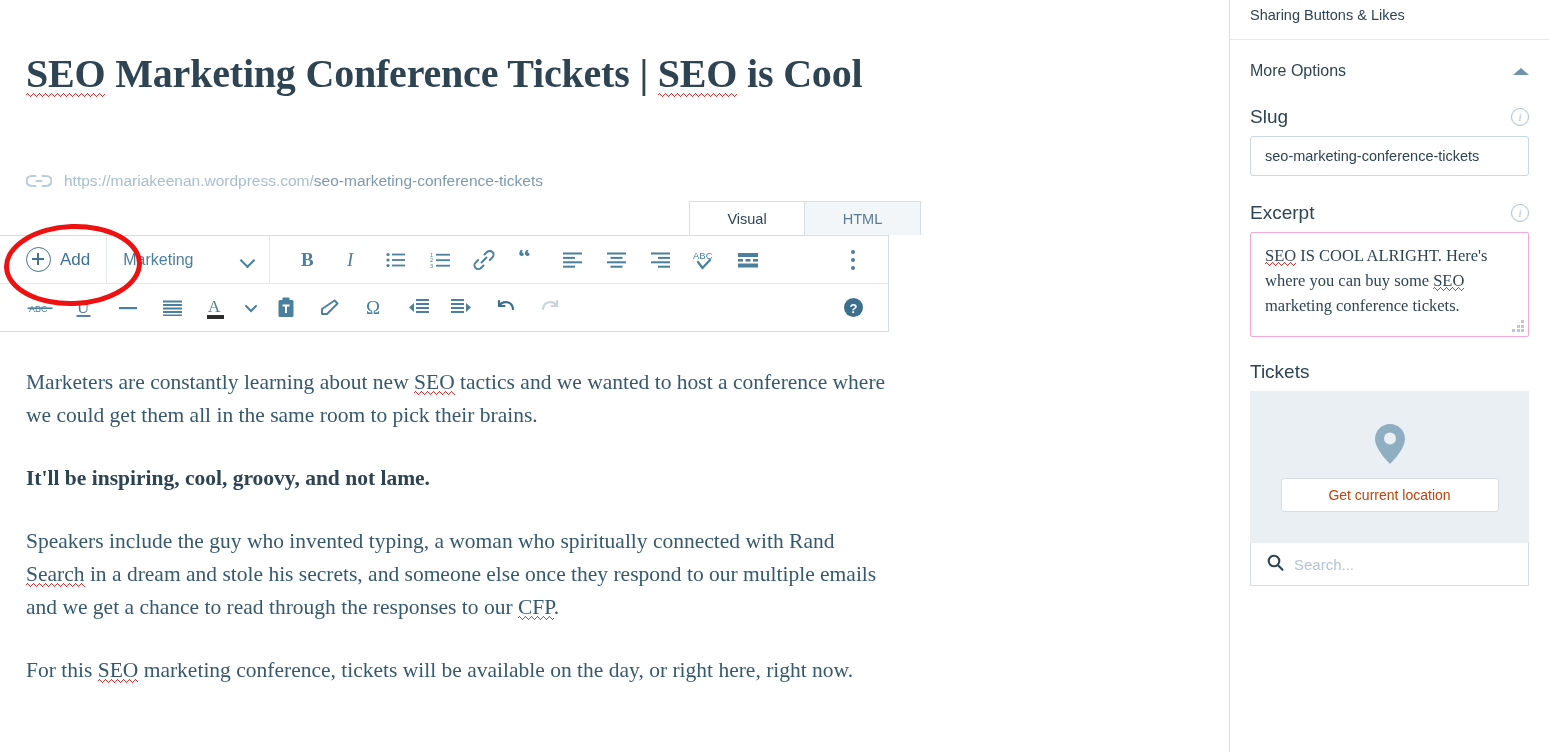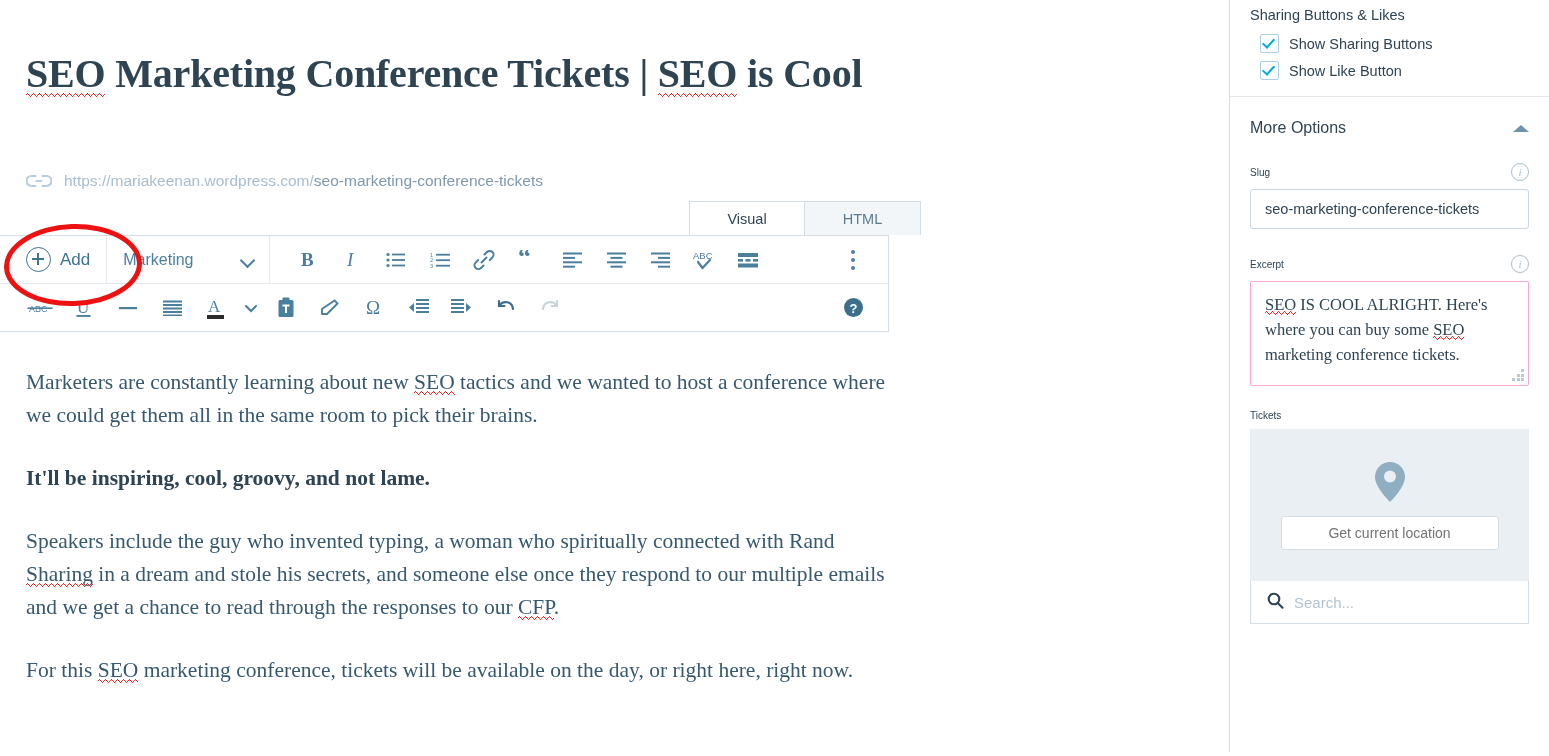--- a/index.html
+++ b/index.html
@@ -270,21 +270,21 @@
     border-left: 8px solid transparent;
     border-right: 8px solid transparent;
     border-bottom: 7px solid #6e93aa;
   }
 
   .field-label-row {
     display:flex; align-items:center; justify-content:space-between;
     padding: 0 20px;
     margin-top: 26px;
   }
-  .field-label { font-size: 10px; color:#2e4453; }
+  .field-label { font-size: 19px; color:#2e4453; }
   .info-icon {
     width:16px;height:16px;border-radius:50%;
     border:1.3px solid #a8bece;
     color:#a8bece; font-size:11px;
     display:flex;align-items:center;justify-content:center;
     font-family: "Liberation Serif", serif;
     font-style: italic;
   }
 
   .slug-input {
@@ -335,21 +335,21 @@
     align-items:center;
     justify-content:center;
   }
   .pin { margin-bottom: 8px; }
   .getloc-btn {
     width: 216px; height:32px;
     background:#fff;
     border:1px solid #d5dee5;
     border-radius:3px;
     display:flex;align-items:center;justify-content:center;
-    font-size:14px; color:#737373;
+    font-size:14px; color:#c2410c;
   }
   .loc-search {
     margin: 0 20px;
     height: 43px;
     border:1px solid #d5dee5;
     border-top:none;
     box-sizing:border-box;
     display:flex;align-items:center;gap:10px;
     padding: 0 16px;
     background:#fff;
@@ -618,40 +618,30 @@
         </div>
       </div>
 
     </div>
 
     <div class="annot-ellipse"></div>
 
     <div class="post-body">
       <p>Marketers are constantly learning about new <span class="sp-red">SEO</span> tactics and we wanted to host a conference where we could get them all in the same room to pick their brains.</p>
       <p class="bold">It'll be inspiring, cool, groovy, and not lame.</p>
-      <p>Speakers include the guy who invented typing, a woman who spiritually connected with Rand <span class="sp-red">Sharing</span> in a dream and stole his secrets, and someone else once they respond to our multiple emails and we get a chance to read through the responses to our <span class="sp-red">CFP</span>.</p>
+      <p>Speakers include the guy who invented typing, a woman who spiritually connected with Rand <span class="sp-red">Search</span> in a dream and stole his secrets, and someone else once they respond to our multiple emails and we get a chance to read through the responses to our <span class="sp-red">CFP</span>.</p>
       <p>For this <span class="sp-red">SEO</span> marketing conference, tickets will be available on the day, or right here, right now.</p>
     </div>
 
   </div>
 
   <div class="sidebar">
 
     <div class="sb-section">
       <div class="sb-title">Sharing Buttons &amp; Likes</div>
-      <div class="sb-checks">
-        <div class="sb-check">
-          <span class="cbox"></span>
-          <span class="lbl">Show Sharing Buttons</span>
-        </div>
-        <div class="sb-check">
-          <span class="cbox"></span>
-          <span class="lbl">Show Like Button</span>
-        </div>
-      </div>
     </div>
 
     <div class="sb-divider"></div>
 
     <div class="more-options">
       <span class="lbl">More Options</span>
       <span class="tri-up"></span>
     </div>
 
     <div class="field-label-row">

